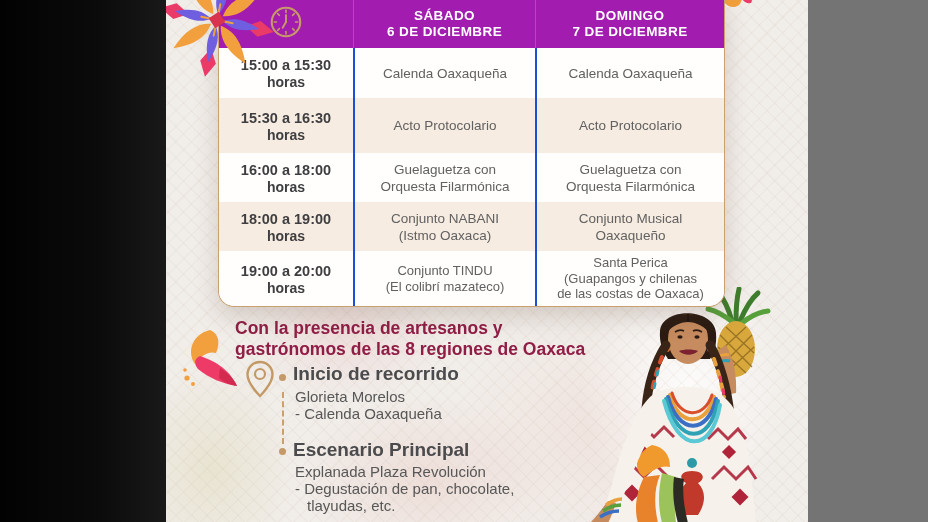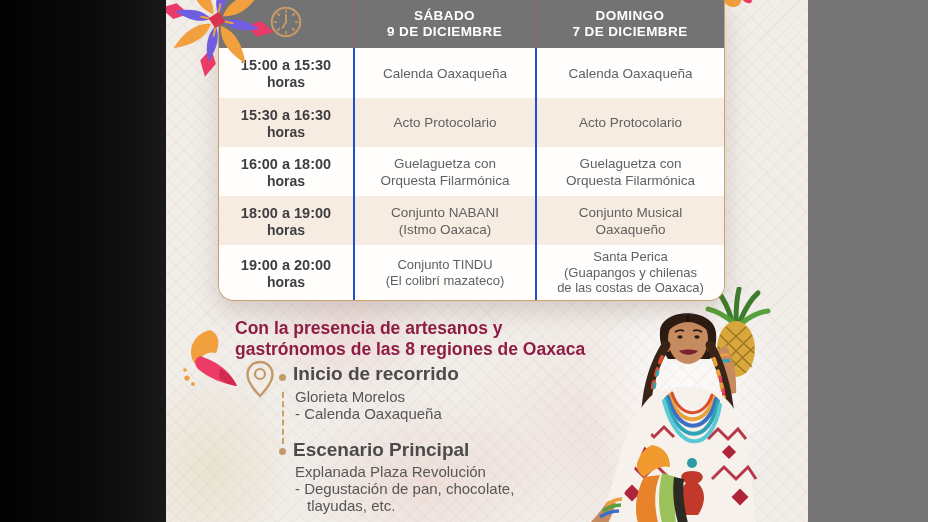--- a/index.html
+++ b/index.html
@@ -34,29 +34,29 @@
     position:absolute;left:52px;top:0;width:507px;z-index:3;
     background:#fff;border:1px solid #C9A06E;border-top:none;
     border-radius:0 0 16px 16px;overflow:hidden;
     box-shadow:0 10px 24px rgba(90,60,40,.20);
   }
   .trow{display:grid;grid-template-columns:134px 182px 189px;}
   .trow .cell{display:flex;flex-direction:column;align-items:center;justify-content:center;
     text-align:center;padding:2px 6px;}
   .trow .cell + .cell{border-left:2px solid #1d4ed8;}
   .thead{height:48px;}
-  .thead .cell{background:#737373;}
+  .thead .cell{background:#a21caf;}
   .thead .cell + .cell{border-left:1px solid #A85B72;}
   .day-l1,.day-l2{color:#fff;font-weight:bold;font-size:13.5px;line-height:16px;letter-spacing:.4px;}
   .row-white{background:#FFFEFD;}
   .row-beige{background:#F7ECE2;}
   .time-main{font-weight:bold;color:#3E3E40;font-size:14.5px;line-height:18px;}
   .time-sub{font-weight:bold;color:#3E3E40;font-size:14px;line-height:16px;}
   .ev-line{color:#616161;font-size:13.5px;line-height:17px;display:block;}
-  .r0{height:50px;}.r1{height:49px;}.r2{height:49px;}.r3{height:49px;}.r4{height:55px;}
+  .r0{height:50px;}.r1{height:55px;}.r2{height:49px;}.r3{height:49px;}.r4{height:55px;}
   .r4 .ev-line{font-size:13px;line-height:15.5px;}
 
   
   .presence{position:absolute;left:69px;top:318px;z-index:2;color:#8F1D46;
     font-weight:bold;font-size:17.5px;line-height:21px;}
   .presence span{display:block;}
 
   
   .loc-pin{position:absolute;left:78px;top:360px;z-index:2;}
   .loc-bullet{position:absolute;width:7px;height:7px;border-radius:50%;background:#C39A67;z-index:2;}
@@ -99,21 +99,21 @@
               </g>
               <g stroke="#C89A6A" stroke-width="2" stroke-linecap="round">
                 <line x1="20" y1="20" x2="20" y2="12.5"></line>
                 <line x1="20" y1="20" x2="16.5" y2="26"></line>
               </g>
             </svg>
           </span>
         </div>
         <div class="cell">
           <span class="day-l1">SÁBADO</span>
-          <span class="day-l2">9 DE DICIEMBRE</span>
+          <span class="day-l2">6 DE DICIEMBRE</span>
         </div>
         <div class="cell">
           <span class="day-l1">DOMINGO</span>
           <span class="day-l2">7 DE DICIEMBRE</span>
         </div>
       </div>
 
       <div class="trow row-white r0">
         <div class="cell">
           <span class="time-main">15:00 a 15:30</span>

